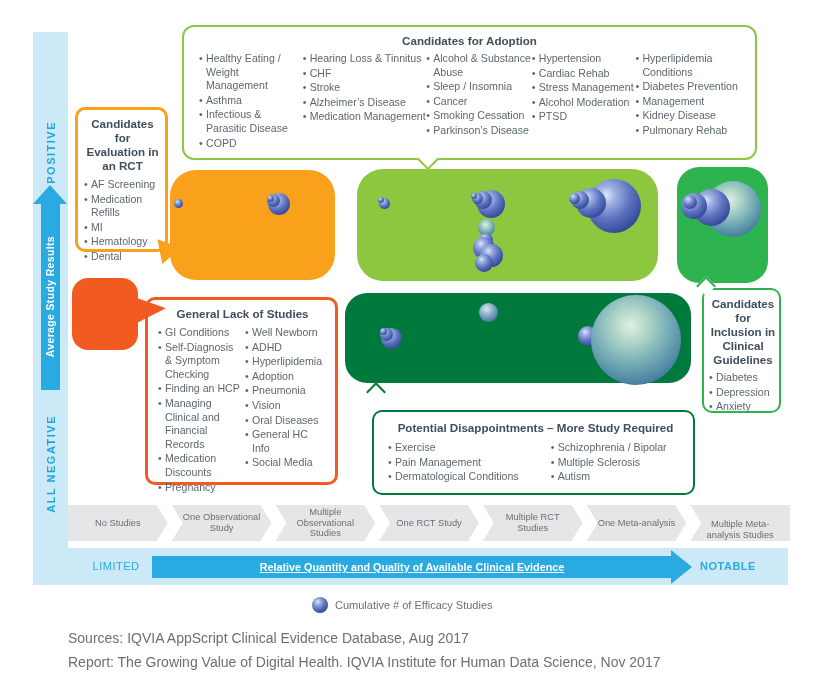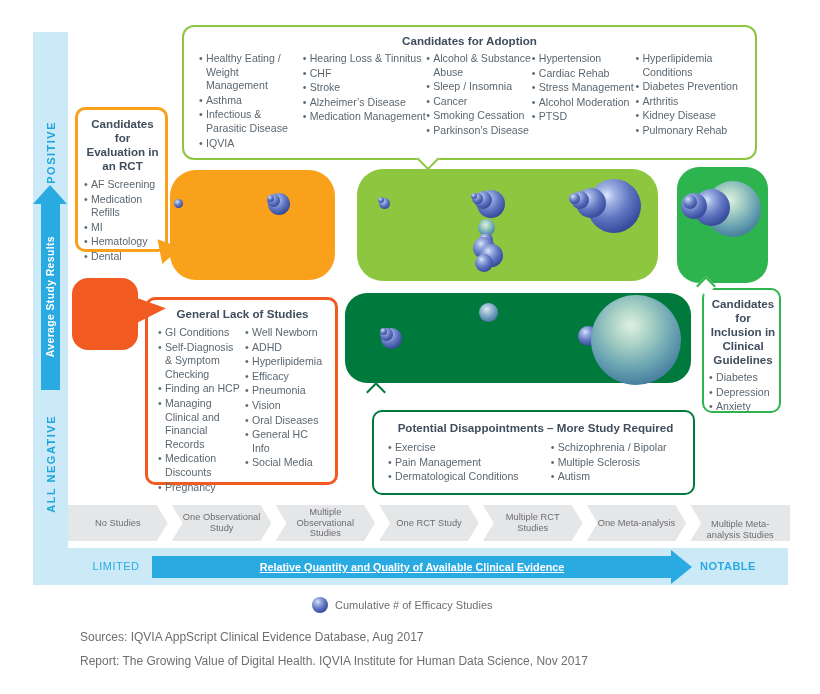--- a/index.html
+++ b/index.html
@@ -76,21 +76,21 @@
   #limited{position:absolute;left:84px;top:560px;width:64px;text-align:center;color:#29ABE2;font-weight:normal;font-size:11px;letter-spacing:.5px;}
   #notable{position:absolute;left:696px;top:560px;width:64px;text-align:center;color:#29ABE2;font-weight:bold;font-size:11px;letter-spacing:.5px;}
   #harrow-body{position:absolute;left:152px;top:556px;width:520px;height:22px;background:#29ABE2;
                display:flex;align-items:center;justify-content:center;color:#fff;font-weight:bold;font-size:10.8px;text-decoration:underline;}
   #harrow-head{position:absolute;left:671px;top:550px;width:0;height:0;
                border-top:17px solid transparent;border-bottom:17px solid transparent;border-left:21px solid #29ABE2;}
   
   #legend{position:absolute;left:312px;top:597px;display:flex;align-items:center;gap:7px;
           color:#6D6E71;font-size:11px;}
   #legend .sphere{position:static;width:16px;height:16px;flex:none;}
-  .footline{position:absolute;left:80px;color:#6D6E71;font-size:12px;}
+  .footline{position:absolute;left:68px;color:#6D6E71;font-size:14px;}
   #foot-sources{top:630px;} #foot-report{top:654px;}
 </style>
 </head>
 <body>
 
 <div id="canvas">
 
   <div class="band" id="band-v"></div>
   <div class="band" id="band-h"></div>
 
@@ -128,21 +128,21 @@
           <div class="li">
             <span class="b">•</span>
             <span class="t">Asthma</span>
           </div>
           <div class="li">
             <span class="b">•</span>
             <span class="t">Infectious &amp; Parasitic Disease</span>
           </div>
           <div class="li">
             <span class="b">•</span>
-            <span class="t">IQVIA</span>
+            <span class="t">COPD</span>
           </div>
         </div>
       <div class="c2">
           <div class="li">
             <span class="b">•</span>
             <span class="t">Hearing Loss &amp; Tinnitus</span>
           </div>
           <div class="li">
             <span class="b">•</span>
             <span class="t">CHF</span>
@@ -208,21 +208,21 @@
           <div class="li">
             <span class="b">•</span>
             <span class="t">Hyperlipidemia Conditions</span>
           </div>
           <div class="li">
             <span class="b">•</span>
             <span class="t">Diabetes Prevention</span>
           </div>
           <div class="li">
             <span class="b">•</span>
-            <span class="t">Arthritis</span>
+            <span class="t">Management</span>
           </div>
           <div class="li">
             <span class="b">•</span>
             <span class="t">Kidney Disease</span>
           </div>
           <div class="li">
             <span class="b">•</span>
             <span class="t">Pulmonary Rehab</span>
           </div>
         </div>
@@ -292,21 +292,21 @@
           <div class="li">
             <span class="b">•</span>
             <span class="t">ADHD</span>
           </div>
           <div class="li">
             <span class="b">•</span>
             <span class="t">Hyperlipidemia</span>
           </div>
           <div class="li">
             <span class="b">•</span>
-            <span class="t">Efficacy</span>
+            <span class="t">Adoption</span>
           </div>
           <div class="li">
             <span class="b">•</span>
             <span class="t">Pneumonia</span>
           </div>
           <div class="li">
             <span class="b">•</span>
             <span class="t">Vision</span>
           </div>
           <div class="li">

